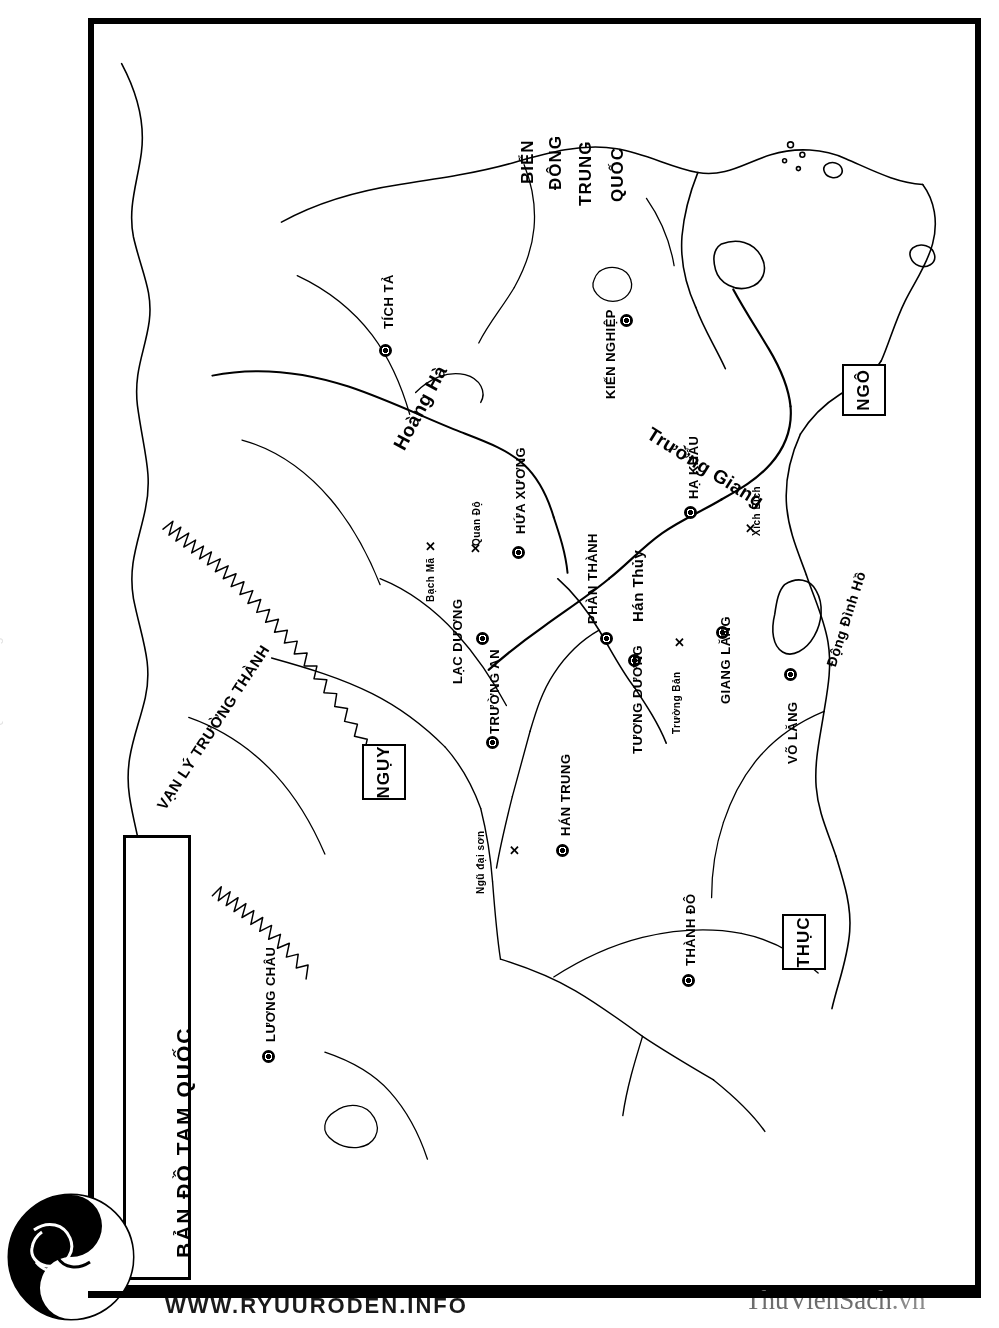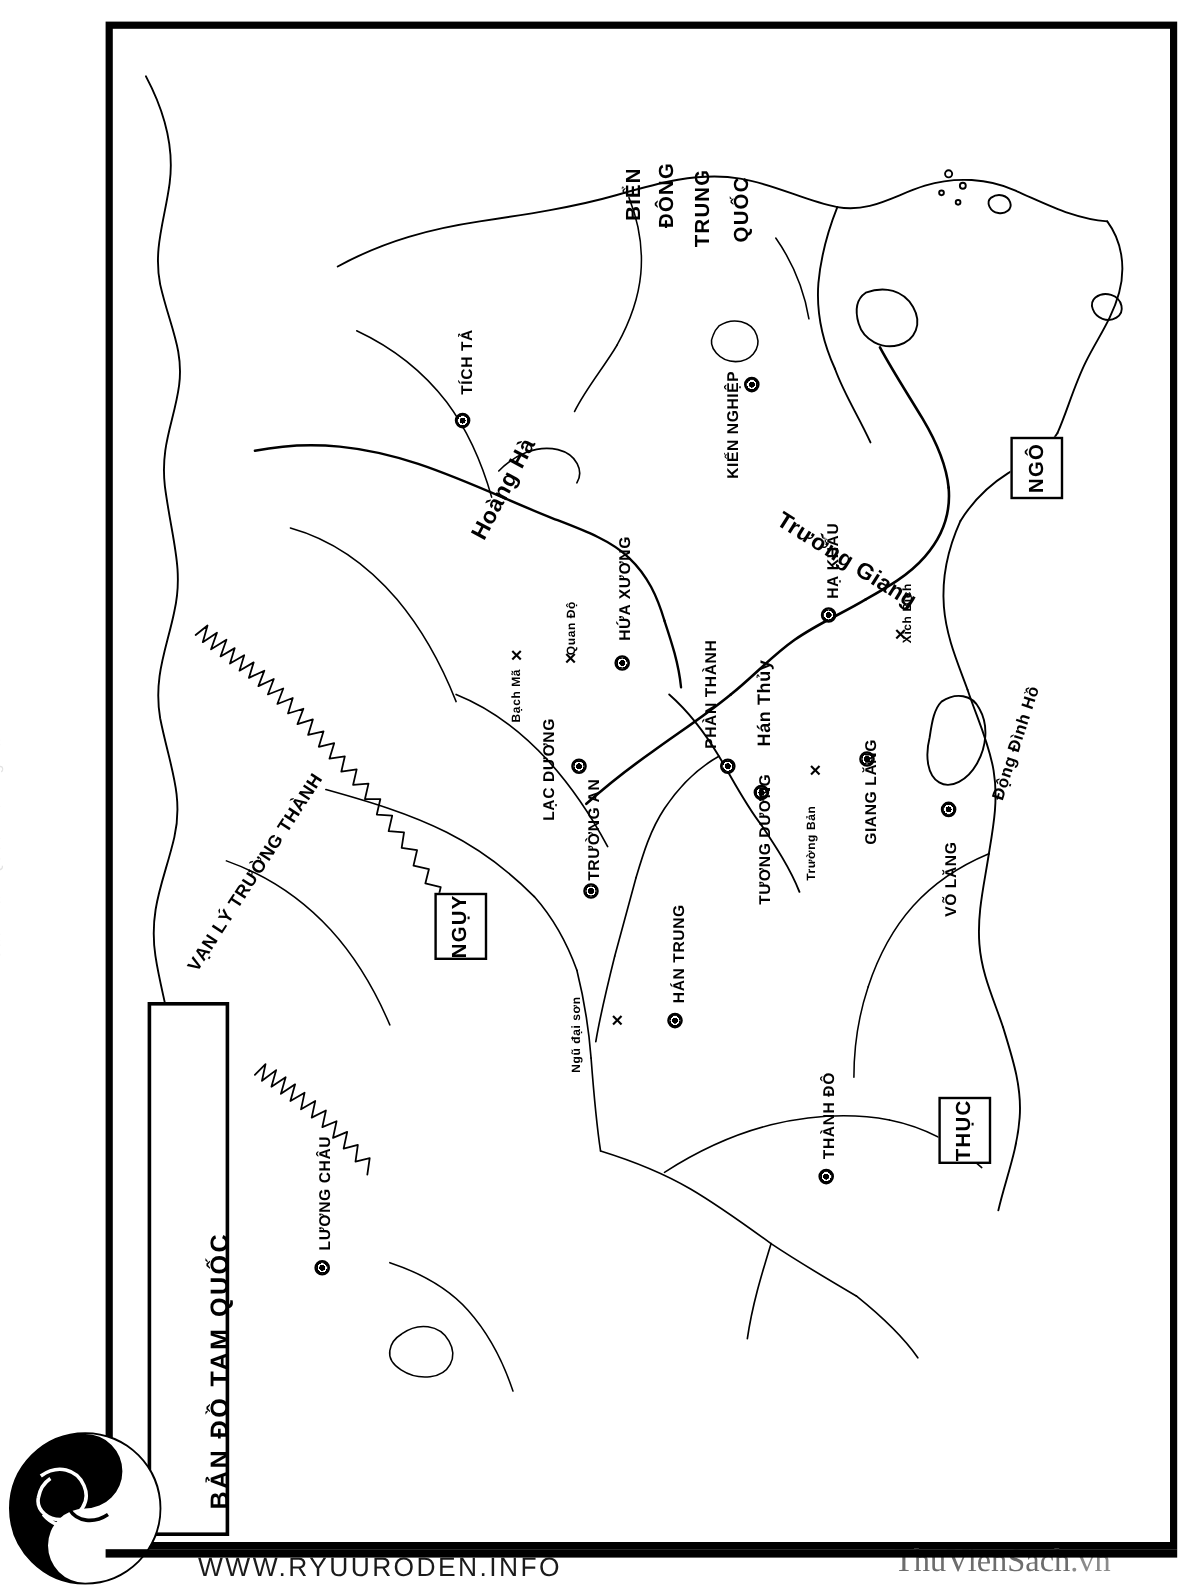--- a/index.html
+++ b/index.html
@@ -148,21 +148,21 @@
     left: 4px;
     top: 1190px;
     width: 135px;
     height: 135px;
   }
   #site-url {
     position: absolute;
     left: 165px;
     top: 1293px;
     font-size: 22px;
-    font-weight: normal;
+    font-weight: bold;
     letter-spacing: 2px;
     color: #1a1a1a;
   }
   #tvs-watermark {
     position: absolute;
     left: 745px;
     top: 1285px;
     font-size: 27px;
     color: #6d6d6d;
     font-family: "Liberation Serif", serif;

